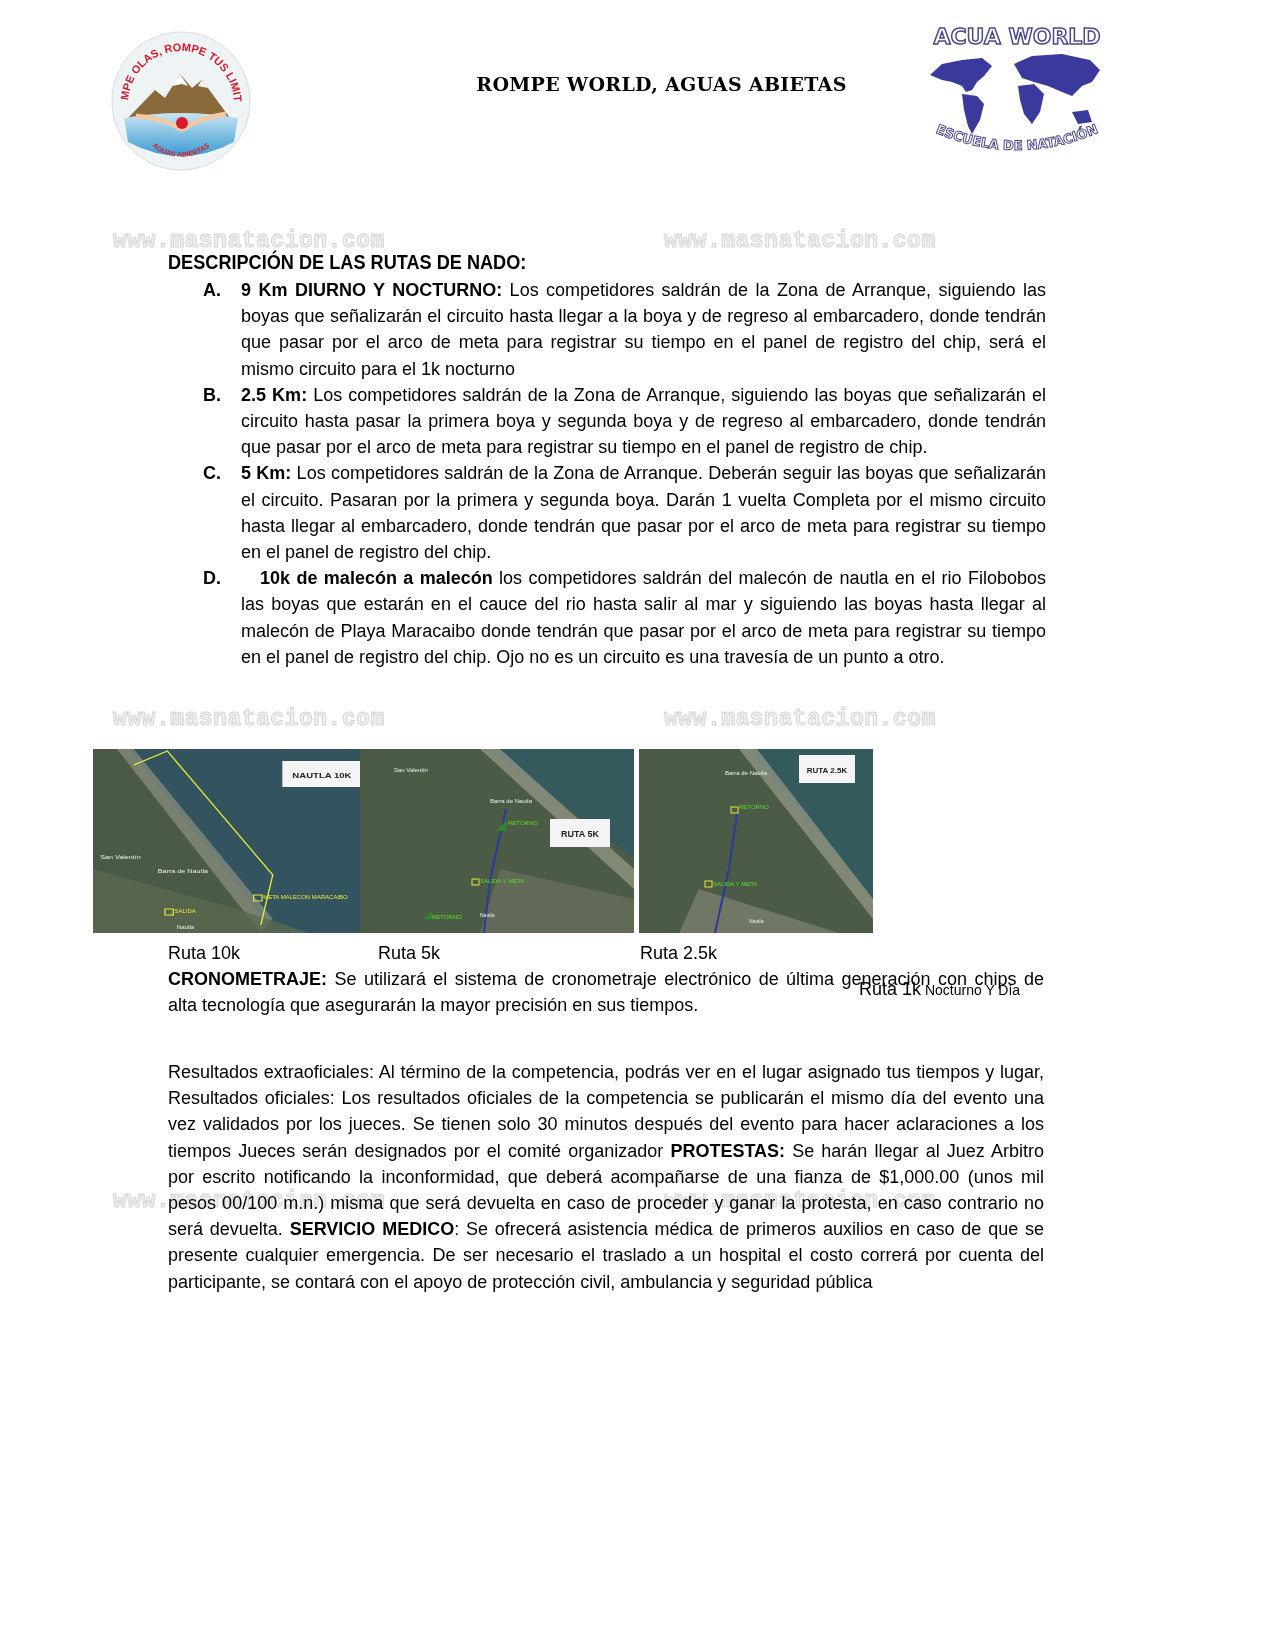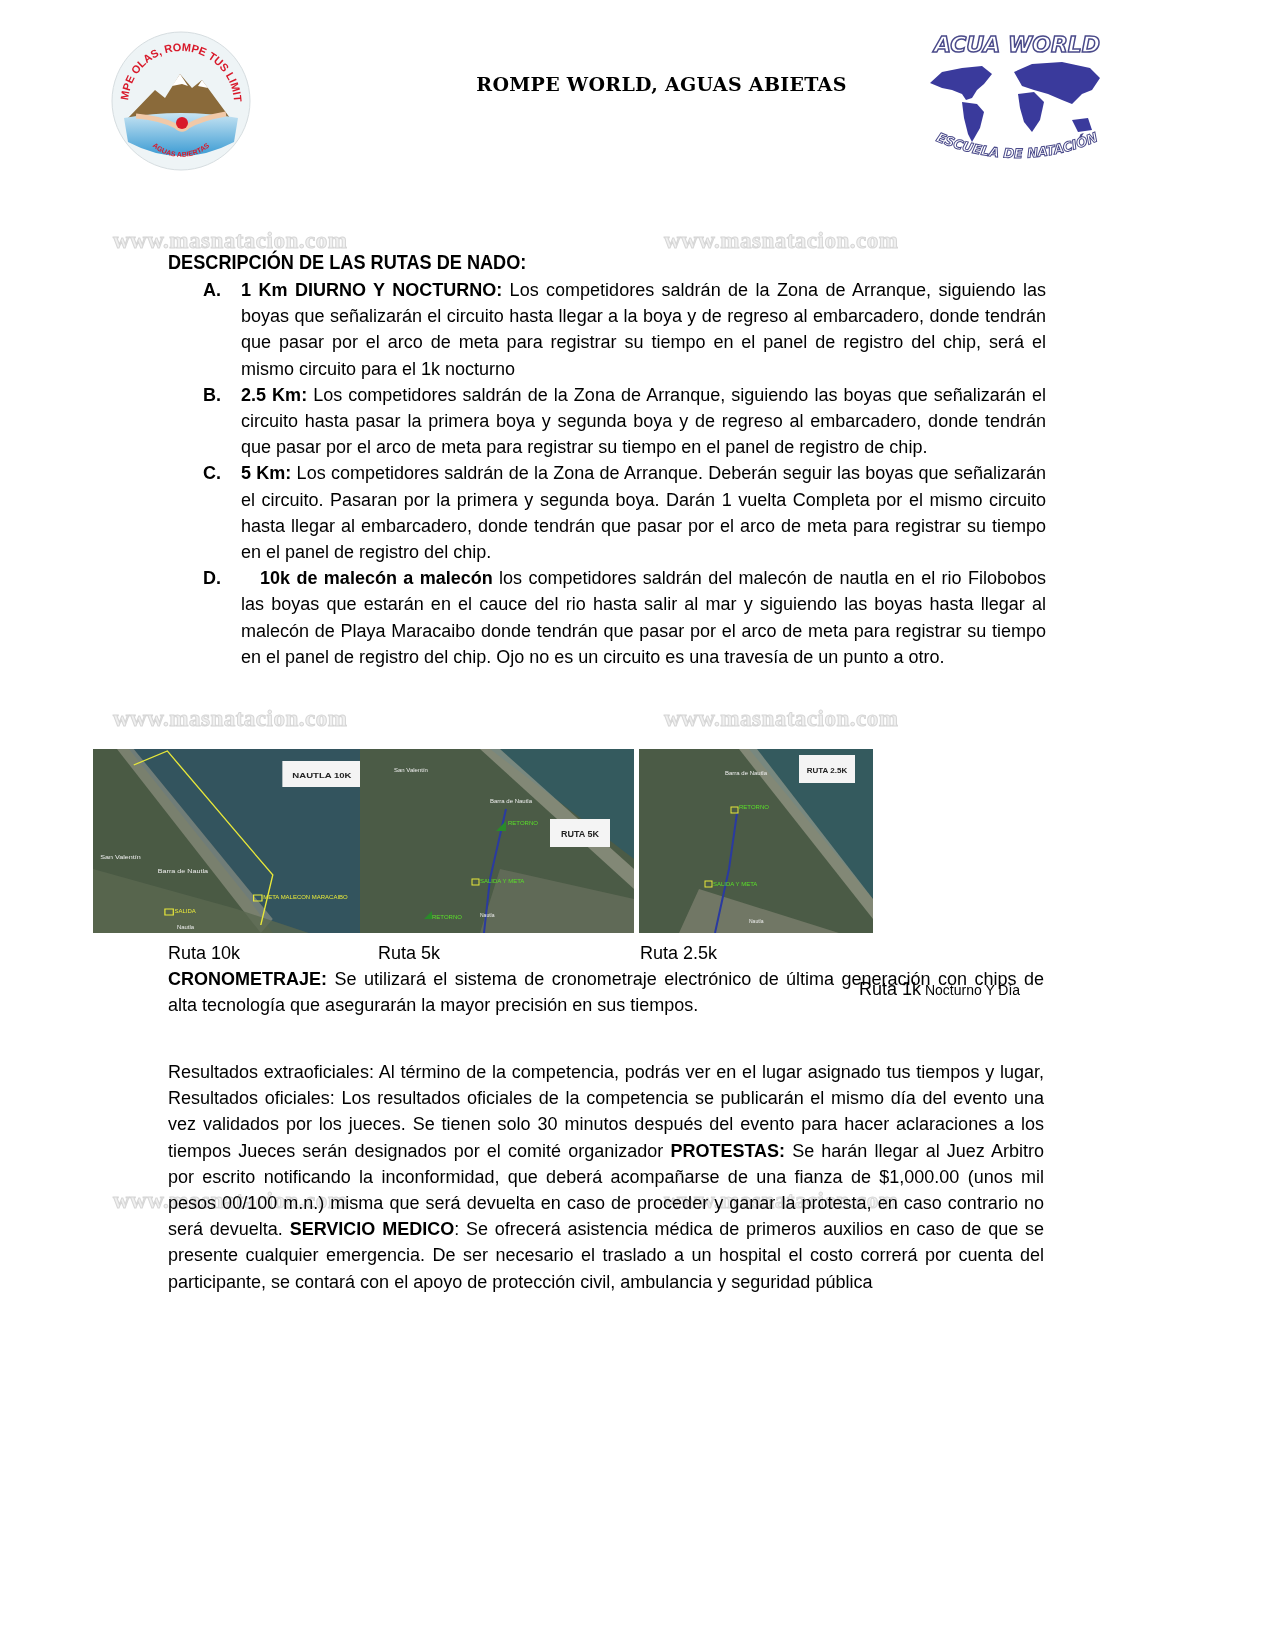--- a/index.html
+++ b/index.html
@@ -1,25 +1,25 @@
 <!DOCTYPE html>
 <html><head>
 <meta charset="utf-8">
 <style>
   * { box-sizing: border-box; margin: 0; padding: 0; }
   html, body { width: 1275px; height: 1650px; background: #ffffff; }
   body { position: relative; font-family: "Liberation Sans", sans-serif; color: #000; overflow: hidden; }
 
   .logo-left { position: absolute; left: 110px; top: 30px; width: 142px; height: 142px; }
-  .logo-right { position: absolute; left: 922px; top: 28px; width: 190px; height: 140px; font-style: italic; }
+  .logo-right { position: absolute; left: 922px; top: 20px; width: 190px; height: 140px; }
 
   .doc-title { position: absolute; left: 0; width: 1275px; top: 73px; text-align: center;
     font-family: "DejaVu Serif", serif; font-weight: bold; font-size: 19px; letter-spacing: 0.3px; padding-left: 48px; }
 
-  .watermark { position: absolute; font-family: Liberation Serif, serif; font-weight: bold; font-size: 23px;
+  .watermark { position: absolute; font-family: Liberation Mono, monospace; font-weight: bold; font-size: 23px;
     color: #f0f0f0; -webkit-text-stroke: 1px #d6d6d6; letter-spacing: 0.5px; }
 
   .section-heading { position: absolute; left: 168px; top: 251px; font-family: "Liberation Sans Narrow", "Liberation Sans", sans-serif;
     font-weight: bold; font-size: 19.5px; transform: scaleX(0.93); transform-origin: left; }
 
   .body-text { font-size: 18px; line-height: 26.2px; font-family: "Liberation Sans", sans-serif; }
   .list { position: absolute; left: 203px; top: 277px; width: 843px; }
   .list-item { position: relative; padding-left: 38px; text-align: justify; }
   .list-marker { position: absolute; left: 0; top: 0; font-weight: bold; }
   .b { font-weight: bold; }
@@ -86,21 +86,21 @@
 <div class="watermark" style="left:113px; top:706px;">www.masnatacion.com</div>
 <div class="watermark" style="left:664px; top:706px;">www.masnatacion.com</div>
 <div class="watermark" style="left:113px; top:1188px;">www.masnatacion.com</div>
 <div class="watermark" style="left:664px; top:1188px;">www.masnatacion.com</div>
 
 <div class="section-heading">DESCRIPCIÓN DE LAS RUTAS DE NADO:</div>
 
 <div class="list body-text">
   <div class="list-item">
     <span class="list-marker">A.</span>
-    <span class="b">1 Km DIURNO Y NOCTURNO:</span><span> Los competidores saldrán de la Zona de Arranque, siguiendo las boyas que señalizarán el circuito hasta llegar a la boya y de regreso al embarcadero, donde tendrán que pasar por el arco de meta para registrar su tiempo en el panel de registro del chip, será el mismo circuito para el 1k nocturno</span>
+    <span class="b">9 Km DIURNO Y NOCTURNO:</span><span> Los competidores saldrán de la Zona de Arranque, siguiendo las boyas que señalizarán el circuito hasta llegar a la boya y de regreso al embarcadero, donde tendrán que pasar por el arco de meta para registrar su tiempo en el panel de registro del chip, será el mismo circuito para el 1k nocturno</span>
   </div>
   <div class="list-item">
     <span class="list-marker">B.</span>
     <span class="b">2.5 Km:</span><span> Los competidores saldrán de la Zona de Arranque, siguiendo las boyas que señalizarán el circuito hasta pasar la primera boya y segunda boya y de regreso al embarcadero, donde tendrán que pasar por el arco de meta para registrar su tiempo en el panel de registro de chip.</span>
   </div>
   <div class="list-item">
     <span class="list-marker">C.</span>
     <span class="b"> 5 Km:</span><span> Los competidores saldrán de la Zona de Arranque. Deberán seguir las boyas que señalizarán el circuito. Pasaran por la primera y segunda boya. Darán 1 vuelta Completa por el mismo circuito hasta llegar al embarcadero, donde tendrán que pasar por el arco de meta para registrar su tiempo en el panel de registro del chip.</span>
   </div>
   <div class="list-item">

